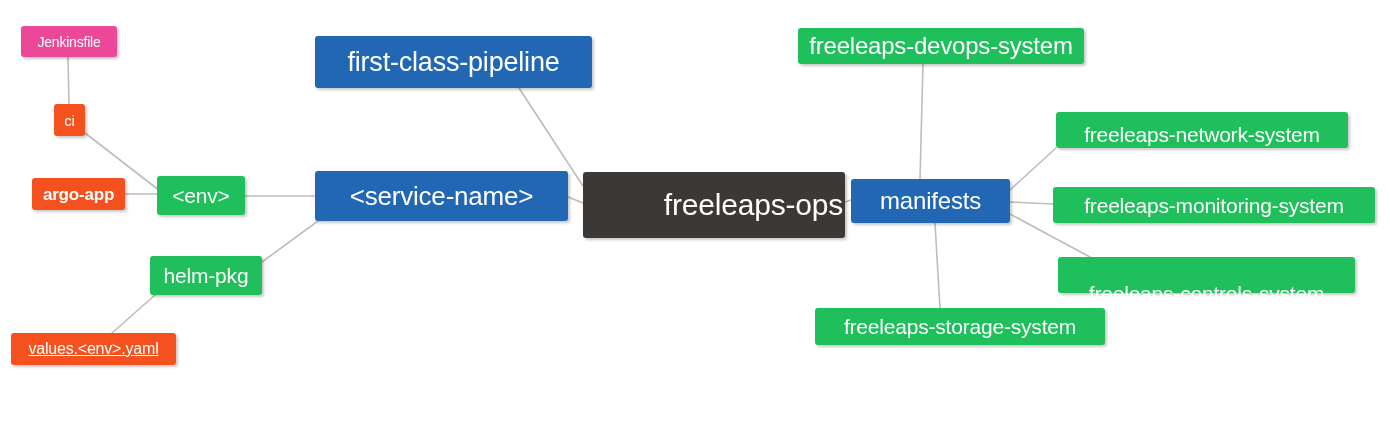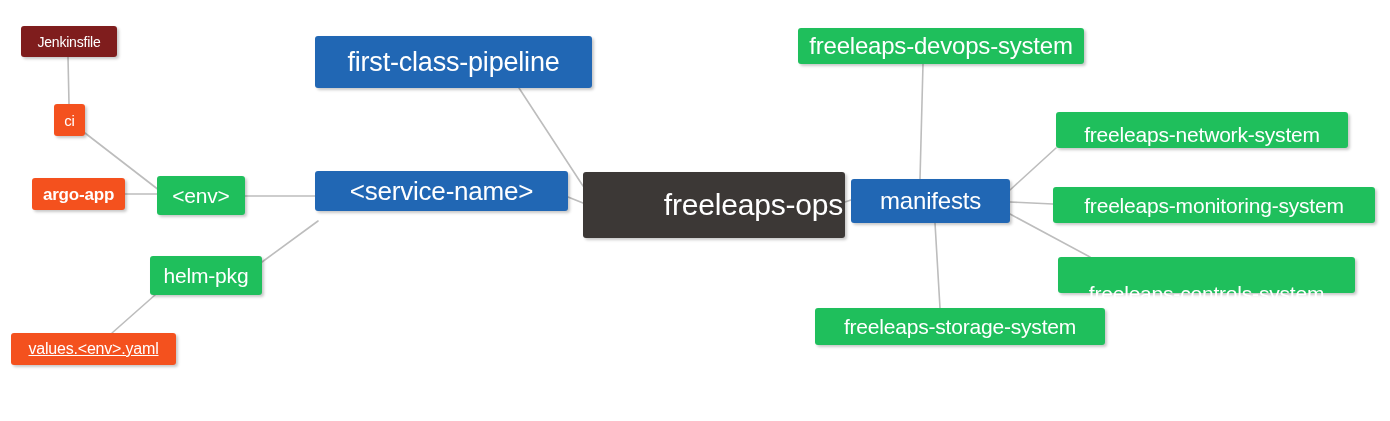--- a/index.html
+++ b/index.html
@@ -44,21 +44,21 @@
   }
   .node-label {
     display: block;
     padding: 0 2px;
   }
   
   .t-root   { background: #3c3836; }
   .t-blue   { background: #2167b4; }
   .t-green  { background: #1fbf5c; }
   .t-red    { background: #f4511e; }
-  .t-orange { background: #7f1d1d; }
+  .t-orange { background: #ec4899; }
 </style>
 </head>
 <body>
 
 <div id="canvas">
   <svg id="edge-layer" viewBox="0 0 1390 421" preserveAspectRatio="none">
       <line x1="583" y1="186" x2="519" y2="88" stroke="#bdbdbd" stroke-width="1.6" stroke-linecap="round"></line>
       <line x1="583" y1="203" x2="568" y2="197" stroke="#bdbdbd" stroke-width="1.6" stroke-linecap="round"></line>
       <line x1="845" y1="202" x2="851" y2="200" stroke="#bdbdbd" stroke-width="1.6" stroke-linecap="round"></line>
       <line x1="315" y1="196" x2="245" y2="196" stroke="#bdbdbd" stroke-width="1.6" stroke-linecap="round"></line>
@@ -73,21 +73,21 @@
       <line x1="1010" y1="214" x2="1090" y2="257" stroke="#bdbdbd" stroke-width="1.6" stroke-linecap="round"></line>
       <line x1="935" y1="223" x2="940" y2="308" stroke="#bdbdbd" stroke-width="1.6" stroke-linecap="round"></line>
     </svg>
   <div id="node-layer">
       <div class="node t-root" style="left: 583px; top: 172px; width: 262px; height: 66px; justify-content: flex-end;">
         <span class="node-label" style="font-size: 30px;">freeleaps-ops</span>
       </div>
       <div class="node t-blue" style="left: 315px; top: 36px; width: 277px; height: 52px;">
         <span class="node-label" style="font-size: 27px;">first-class-pipeline</span>
       </div>
-      <div class="node t-blue" style="left: 315px; top: 171px; width: 253px; height: 40px;">
+      <div class="node t-blue" style="left: 315px; top: 171px; width: 253px; height: 50px;">
         <span class="node-label" style="font-size: 26px;">&lt;service-name&gt;</span>
       </div>
       <div class="node t-blue" style="left: 851px; top: 179px; width: 159px; height: 44px;">
         <span class="node-label" style="font-size: 24px;">manifests</span>
       </div>
       <div class="node t-green" style="left: 157px; top: 176px; width: 88px; height: 39px;">
         <span class="node-label" style="font-size: 21px;">&lt;env&gt;</span>
       </div>
       <div class="node t-green" style="left: 150px; top: 256px; width: 112px; height: 39px;">
         <span class="node-label" style="font-size: 21px;">helm-pkg</span>

